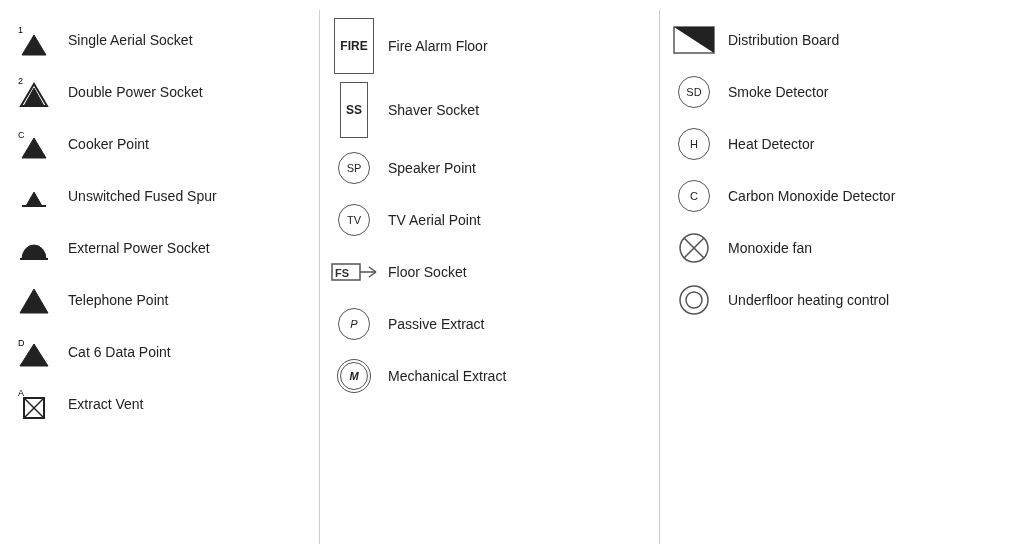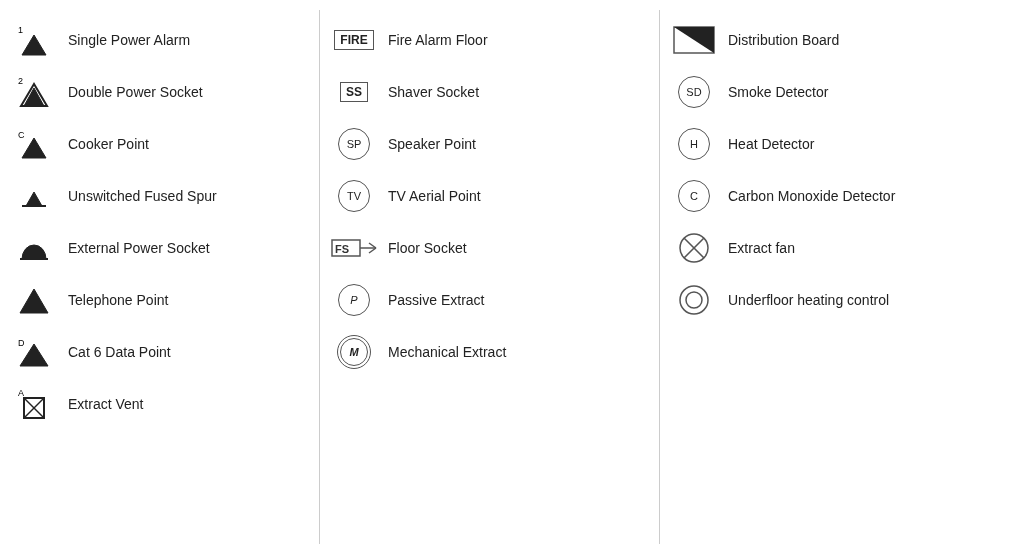--- a/index.html
+++ b/index.html
@@ -45,21 +45,21 @@
       font-size: 14px;
       line-height: 1.3;
     }
 
     
     svg { overflow: visible; }
 
     
     .badge-rect {
       border: 1.5px solid #555;
-      padding: 2px 5px;
+      padding: 20px 5px;
       font-size: 12px;
       font-weight: bold;
       display: inline-block;
     }
     .badge-circle {
       border: 1.5px solid #555;
       border-radius: 50%;
       width: 32px; height: 32px;
       display: flex; align-items: center; justify-content: center;
       font-size: 11px;
@@ -89,21 +89,21 @@
 
   <div class="column">
 
     <div class="legend-item">
       <div class="symbol-box">
         <svg width="36" height="34" viewBox="0 0 36 34">
           <text x="2" y="10" font-size="9" font-family="Arial">1</text>
           <polygon points="18,12 6,32 30,32" fill="#222" stroke="#222" stroke-width="1"></polygon>
         </svg>
       </div>
-      <span class="item-label">Single Power Alarm</span>
+      <span class="item-label">Single Aerial Socket</span>
     </div>
 
     <div class="legend-item">
       <div class="symbol-box">
         <svg width="36" height="36" viewBox="0 0 36 36">
           <text x="2" y="10" font-size="9" font-family="Arial">2</text>
           <polygon points="18,10 5,32 31,32" fill="none" stroke="#222" stroke-width="2"></polygon>
           <polygon points="18,14 8,32 28,32" fill="#222" stroke="#222" stroke-width="1"></polygon>
         </svg>
       </div>
@@ -270,21 +270,21 @@
     </div>
 
     <div class="legend-item">
       <div class="symbol-box">
         <svg width="36" height="36" viewBox="0 0 36 36">
           <circle cx="18" cy="18" r="14" fill="none" stroke="#555" stroke-width="1.5"></circle>
           <line x1="8" y1="8" x2="28" y2="28" stroke="#555" stroke-width="1.5"></line>
           <line x1="28" y1="8" x2="8" y2="28" stroke="#555" stroke-width="1.5"></line>
         </svg>
       </div>
-      <span class="item-label">Extract fan</span>
+      <span class="item-label">Monoxide fan</span>
     </div>
 
     <div class="legend-item">
       <div class="symbol-box">
         <svg width="36" height="36" viewBox="0 0 36 36">
           <circle cx="18" cy="18" r="14" fill="none" stroke="#555" stroke-width="1.5"></circle>
           <circle cx="18" cy="18" r="8" fill="none" stroke="#555" stroke-width="1.5"></circle>
         </svg>
       </div>
       <span class="item-label">Underfloor heating control</span>

